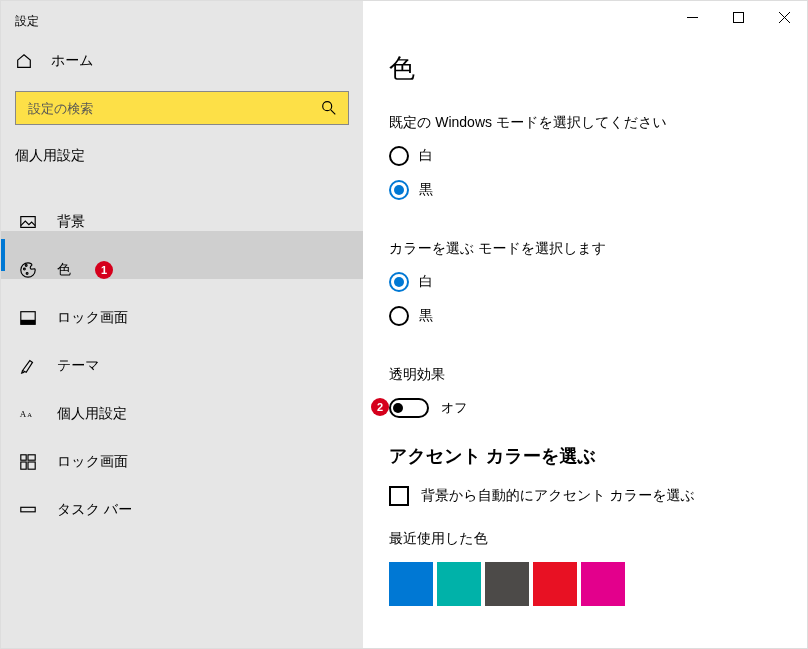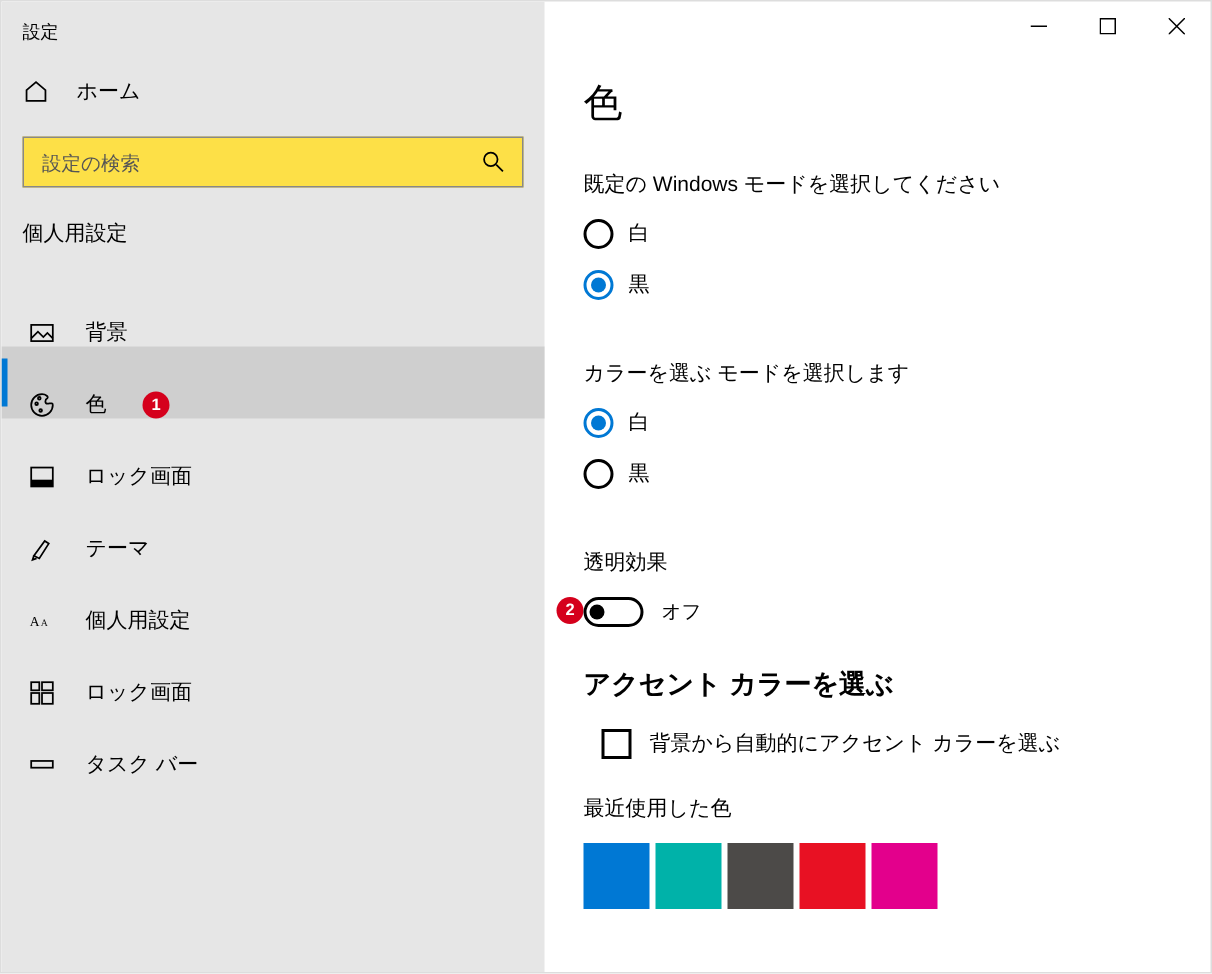--- a/index.html
+++ b/index.html
@@ -122,21 +122,21 @@
   .toggle-row { display:flex; align-items:center; gap:12px; margin: 4px 0 26px 0; position:relative; }
   .toggle {
     width:40px; height:20px; border:2px solid #000; border-radius:12px;
     position:relative; cursor:pointer; flex-shrink:0;
   }
   .toggle::after{
     content:''; position:absolute; left:2px; top:50%; transform:translateY(-50%);
     width:10px; height:10px; border-radius:50%; background:#000;
   }
   .section-title { font-size:18px; font-weight:700; margin: 10px 0 18px 0; }
-  .check-row { display:flex; align-items:center; gap:12px; font-size:14px; margin-bottom:24px; cursor:pointer;margin-left:12px;}
+  .check-row { display:flex; align-items:center; gap:12px; font-size:14px; margin-bottom:24px; cursor:pointer;}
   .checkbox { width:20px; height:20px; border:2px solid #000; }
   .swatches { display:flex; gap:4px; }
   .swatch { width:44px; height:44px; cursor:pointer; }
   .badge-free {
     position:absolute;
     left:-22px;
     top:0;
   }
 </style>
 </head>

